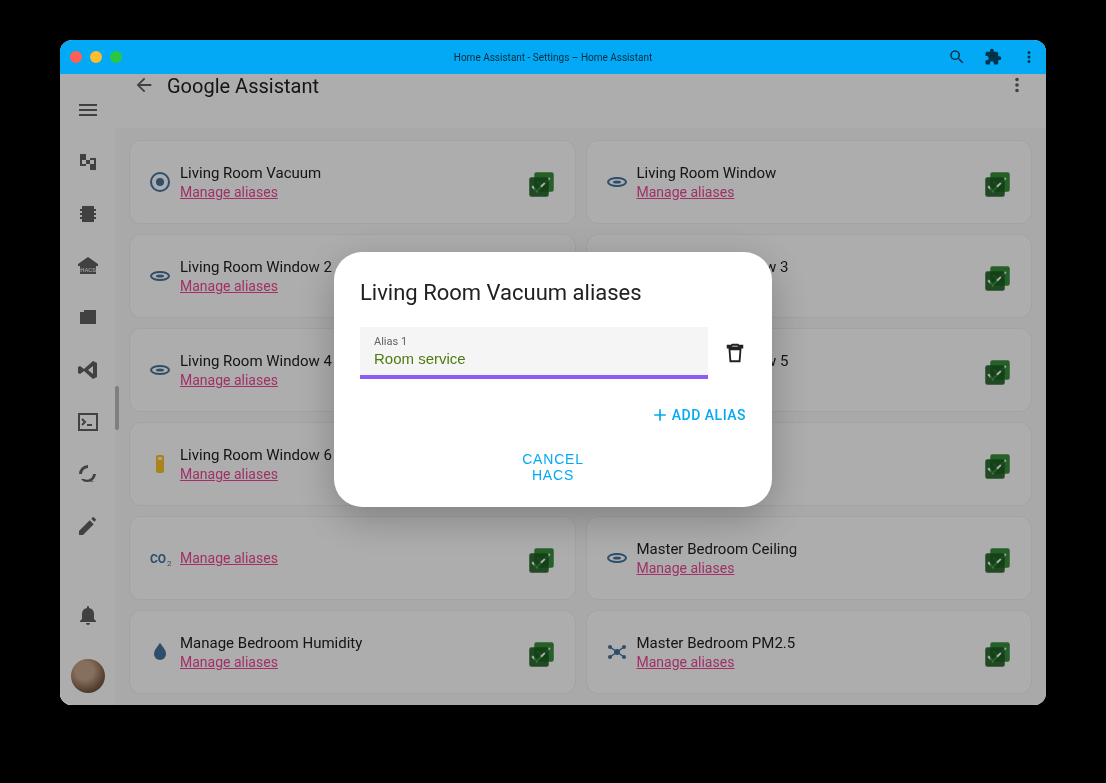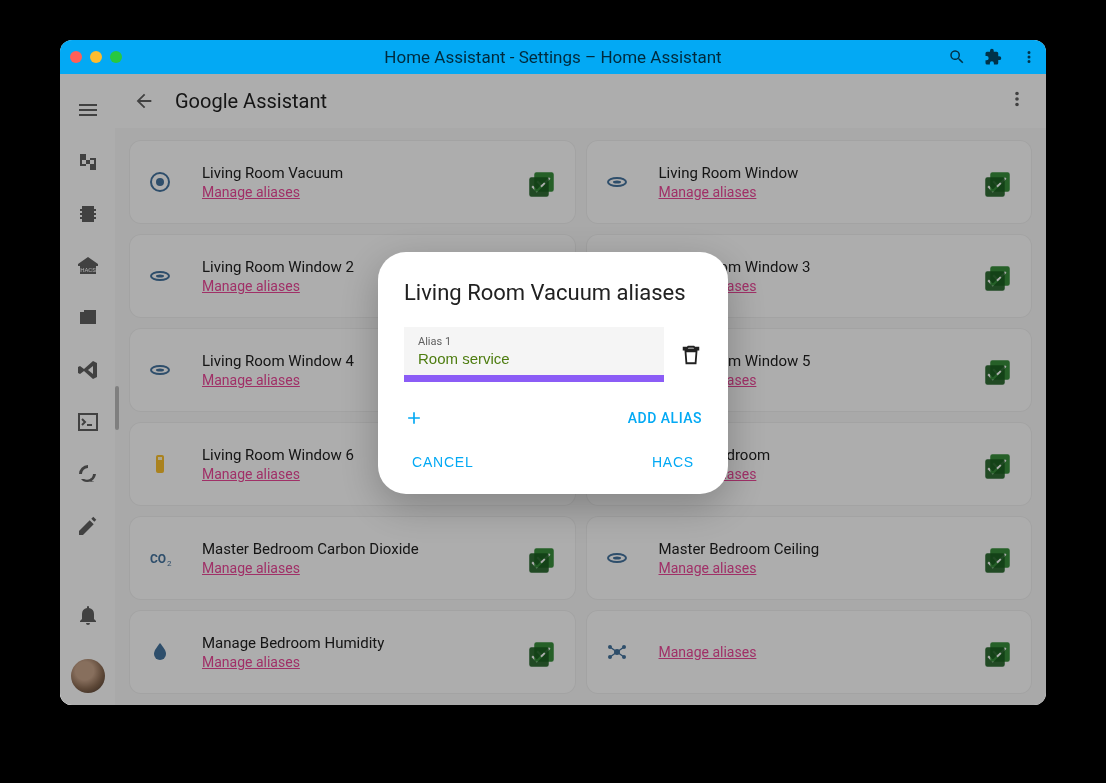--- a/index.html
+++ b/index.html
@@ -25,21 +25,21 @@
     display: flex;
     align-items: center;
     padding: 0 10px;
     position: relative;
   }
   .traffic { display:flex; gap:8px; }
   .dot { width:12px; height:12px; border-radius:50%; }
   .dot.r{background:#ff5f57;} .dot.y{background:#febc2e;} .dot.g{background:#28c840;}
   .titlebar-title {
     position:absolute; left:0; right:0; text-align:center;
-    font-size:17px; color: rgba(0,0,0,.75);
+    font-size:10px; color: rgba(0,0,0,.75);
     pointer-events:none;
   }
   .titlebar-right {
     position:absolute; right:8px; display:flex; gap:18px; align-items:center;
   }
   .tb-icon{ width:18px;height:18px; fill: rgba(0,0,0,.7); }
 
   .body {
     position:absolute; top:34px; left:0; right:0; bottom:0;
     display:flex;
@@ -66,36 +66,36 @@
   }
   .avatar{
     width:34px;height:34px;border-radius:50%;
     background: radial-gradient(circle at 40% 35%, #c8a48a 0 30%, #8a6a52 60%, #3e2f26 100%);
   }
 
   .main {
     flex:1; display:flex; flex-direction:column;
   }
   .toolbar {
-    height:54px; display:flex; align-items:center;
-    padding:0 18px; gap:20px; background:#fff;
+    height:54px; display:flex; 
+    padding:0 18px; gap:12px; background:#fff;
   }
   .page-title{ font-size:20px; color:#212121; }
   .toolbar-right{ margin-left:auto; }
   .more-icon{ width:22px;height:22px; fill:#616161;}
 
   .content {
     flex:1; overflow:auto; padding:12px 14px;
     display:grid; grid-template-columns:1fr 1fr; gap:10px;
   }
   .card {
     background:#fff; border-radius:12px;
     border:1px solid rgba(0,0,0,.06);
     display:flex; align-items:center;
-    padding:18px 18px; gap:22px;
+    padding:18px 18px; 
     min-height:84px;
   }
   .card .icon-col{
     width:32px; display:flex; justify-content:flex-start;
   }
   .entity-icon{ width:24px;height:24px; fill:#44739e; }
   .card .txt{ flex:1; }
   .entity-name{ font-size:15px; color:#212121; margin-bottom:2px;}
   .manage{ font-size:14px; color:#ec4899; text-decoration:underline; cursor:pointer;}
   .expose{
@@ -109,51 +109,52 @@
   .expose .shadow svg{fill:#1b5e20; opacity:.9;}
 
   
   .scrim{
     position:absolute; inset:0;
     background:rgba(0,0,0,.32);
   }
   .dialog{
     position:absolute; left:50%; top:80px;
     transform:translateX(-50%);
-    width:350px;
+    width:438px;
     background:#fff; border-radius:28px;
     box-shadow:0 12px 40px rgba(0,0,0,.25);
     padding:28px 26px 20px;
   }
   .dialog h2{
     font-size:22px; font-weight:400; color:#212121;
     margin-bottom:22px;
   }
   .alias-row{ display:flex; align-items:center; gap:16px; margin-bottom:12px;}
   .field{
     flex:1; background:#f5f5f5;
-    border-bottom:7px solid #8b5cf6;
+    border-bottom:4px solid #8b5cf6;
     padding:8px 14px 6px;
   }
   .field label{ font-size:11px; color:#616161; display:block; }
   .field input{
     border:none; outline:none; background:transparent;
     font-size:15px; width:100%; color:#4d7c0f;
     padding:2px 0 2px;
   }
   .del-icon{ width:22px;height:22px; fill:#212121; cursor:pointer;}
   .add-row{
-    display:flex; justify-content:space-between; align-items:center; gap:2px;
+    display:flex; justify-content:flex-end; align-items:center; gap:2px;
     color:#03a9f4; font-size:14px; letter-spacing:.5px; font-weight:500;
     padding:14px 0 8px; cursor:pointer;
   }
   .add-row svg{ width:20px;height:20px; fill:#03a9f4;}
   .actions{
     display:flex; justify-content:space-between;
     padding:18px 8px 4px;
+    flex-direction:column;
   }
   .btn{
     color:#03a9f4; font-size:14px; font-weight:500; letter-spacing:.8px;
     background:none;border:none;cursor:pointer;
   }
 </style>
 </head>
 <body>
 
 <div class="window">
@@ -370,21 +371,20 @@
               </svg></div>
           </div>
           <div class="card">
             <div class="icon-col">
               <svg class="entity-icon" viewBox="0 0 24 24">
                 <text x="2" y="17" font-size="12" font-weight="700" fill="#44739e">CO</text>
                 <text x="19" y="20" font-size="8" fill="#44739e">2</text>
               </svg>
             </div>
             <div class="txt">
-              <div class="entity-name">Master Bedroom Carbon Dioxide</div>
               <div class="manage">Manage aliases</div>
             </div>
             <div class="expose"><div class="shadow"><svg viewBox="0 0 24 24">
                   <path d="M5 3h14a2 2 0 012 2v14a2 2 0 01-2 2H5a2 2 0 01-2-2V5a2 2 0 012-2zm5 14l8-8-1.4-1.4L10 14.2l-3.6-3.6L5 12z"></path>
                 </svg></div><svg viewBox="0 0 24 24">
                 <path d="M5 3h14a2 2 0 012 2v14a2 2 0 01-2 2H5a2 2 0 01-2-2V5a2 2 0 012-2zm5 14l8-8-1.4-1.4L10 14.2l-3.6-3.6L5 12z"></path>
               </svg></div>
           </div>
           <div class="card">
             <div class="icon-col">
@@ -424,20 +424,21 @@
               <svg class="entity-icon" viewBox="0 0 24 24">
                 <circle cx="12" cy="12" r="3" fill="#44739e"></circle>
                 <circle cx="5" cy="7" r="2" fill="#44739e"></circle>
                 <circle cx="19" cy="7" r="2" fill="#44739e"></circle>
                 <circle cx="5" cy="17" r="2" fill="#44739e"></circle>
                 <circle cx="19" cy="17" r="2" fill="#44739e"></circle>
                 <path d="M12 12L5 7M12 12l7-5M12 12l-7 5M12 12l7 5" stroke="#44739e" stroke-width="1.5"></path>
               </svg>
             </div>
             <div class="txt">
+              <div class="entity-name">Master Bedroom PM2.5</div>
               <div class="manage">Manage aliases</div>
             </div>
             <div class="expose"><div class="shadow"><svg viewBox="0 0 24 24">
                   <path d="M5 3h14a2 2 0 012 2v14a2 2 0 01-2 2H5a2 2 0 01-2-2V5a2 2 0 012-2zm5 14l8-8-1.4-1.4L10 14.2l-3.6-3.6L5 12z"></path>
                 </svg></div><svg viewBox="0 0 24 24">
                 <path d="M5 3h14a2 2 0 012 2v14a2 2 0 01-2 2H5a2 2 0 01-2-2V5a2 2 0 012-2zm5 14l8-8-1.4-1.4L10 14.2l-3.6-3.6L5 12z"></path>
               </svg></div>
           </div>
         </div>
     </div>

